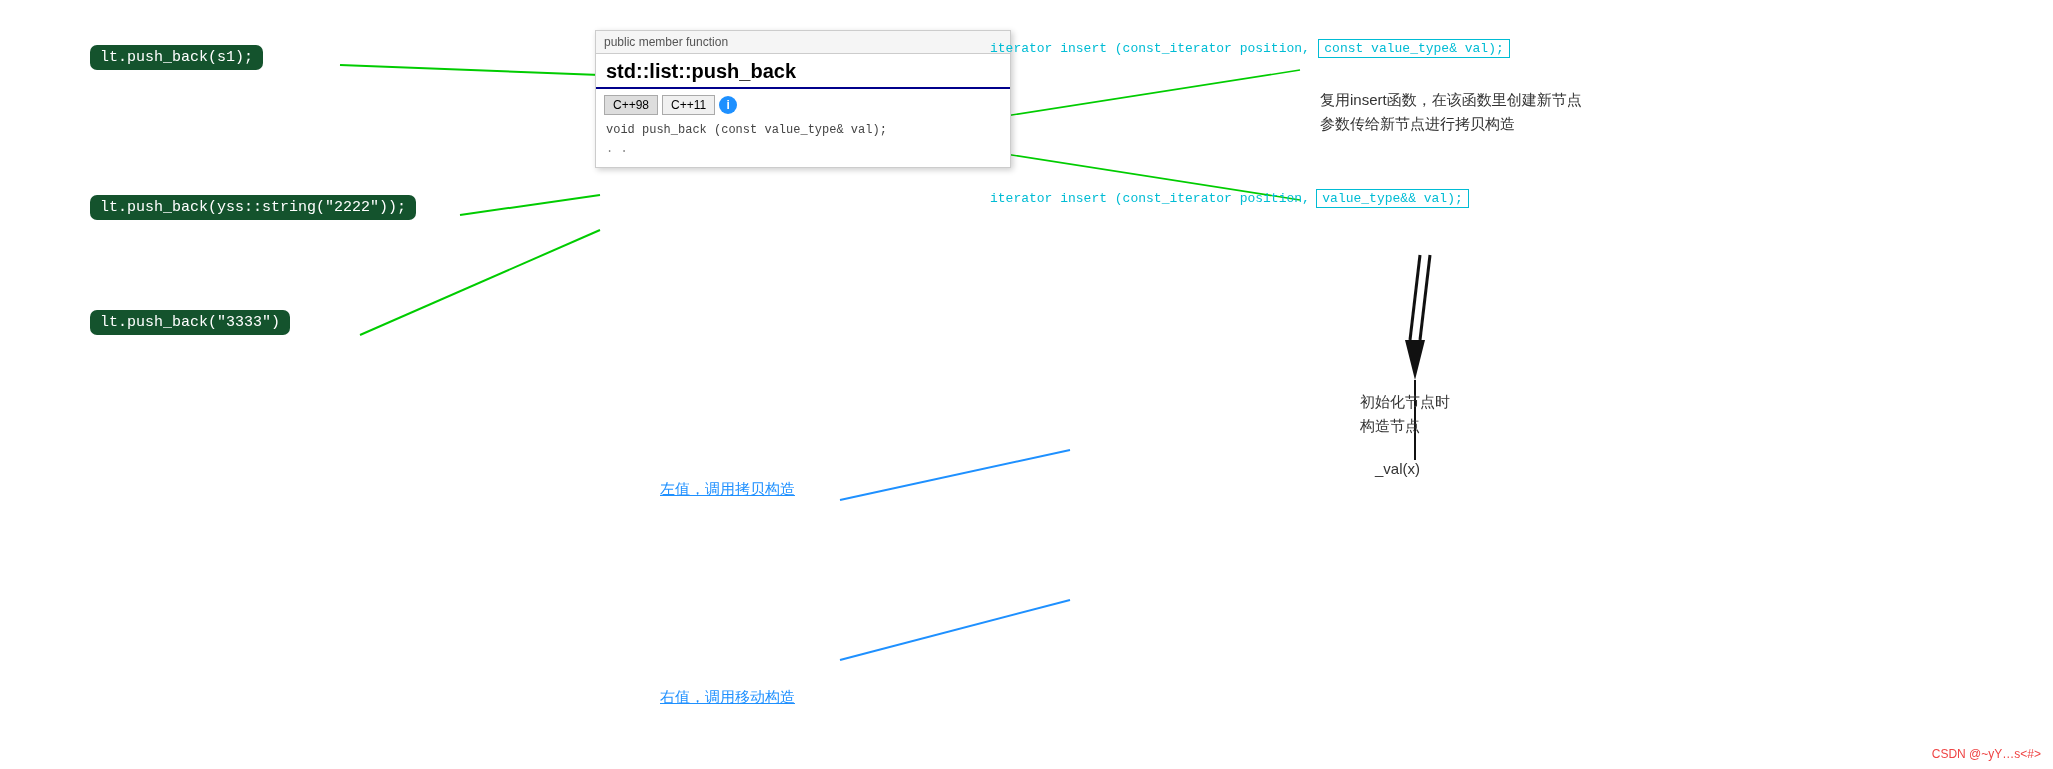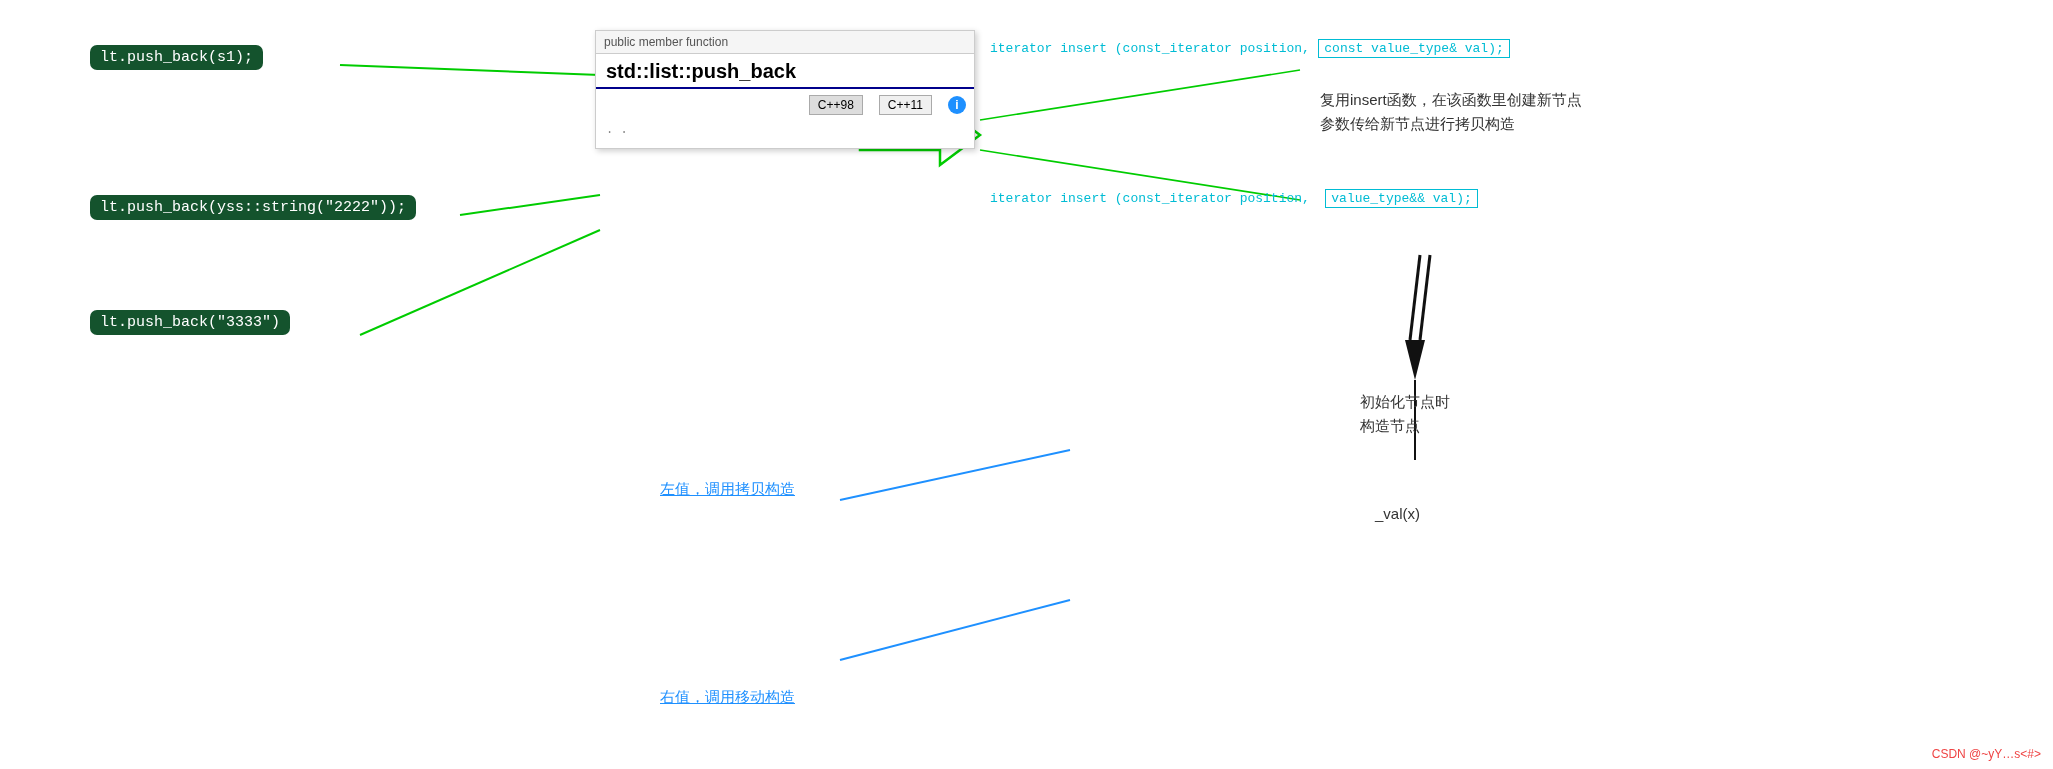--- a/index.html
+++ b/index.html
@@ -21,21 +21,21 @@
       border-radius: 7px;
       white-space: nowrap;
       display: inline-block;
     }
 
     
     .doc-popup {
       position: absolute;
       left: 595px;
       top: 30px;
-      width: 380px;
+      width: 416px;
       background: #fff;
       border: 1px solid #ccc;
       box-shadow: 2px 2px 6px rgba(0,0,0,0.2);
       font-size: 13px;
     }
 
     .doc-popup-header {
       background: #f5f5f5;
       border-bottom: 1px solid #ccc;
       padding: 4px 8px;
@@ -46,24 +46,23 @@
     .doc-popup-title {
       padding: 6px 10px 4px;
       font-size: 20px;
       font-weight: bold;
       color: #000;
       border-bottom: 2px solid #00008b;
     }
 
     .doc-popup-tabs {
       display: flex;
-      gap: 16px;
+      gap: 4px;
       padding: 6px 8px 0;
       align-items: center;
-      justify-content: flex-end;
     }
 
     .tab-btn {
       padding: 2px 8px;
       border: 1px solid #aaa;
       background: #f0f0f0;
       font-size: 12px;
       cursor: pointer;
     }
     .tab-btn.active {
@@ -198,45 +197,46 @@
   <div class="doc-popup-header">public member function</div>
   <div class="doc-popup-title">
     <span>std::</span><strong>list</strong><span>::push_back</span>
   </div>
   <div class="doc-popup-tabs">
     <button class="tab-btn active">C++98</button>
     <button class="tab-btn">C++11</button>
     <span class="info-icon">i</span>
   </div>
   <div class="doc-popup-code">
+    <div>void push_back (const value_type&amp; val);</div>
     <div class="dots">. .</div>
   </div>
 </div>
 
 <div style="position:absolute; left:990px; top:38px;">
   <span style="font-family:'Courier New',monospace; font-size:13px; color:#00bcd4;">iterator insert (const_iterator position,</span>
   <span class="sig-box" style="position:relative; left:0; top:0; border:1.5px solid #00bcd4; padding:1px 5px; margin-left:4px;">const value_type&amp; val);</span>
 </div>
 
 <div style="position:absolute; left:990px; top:188px;">
   <span style="font-family:'Courier New',monospace; font-size:13px; color:#00bcd4;">iterator insert (const_iterator position,</span>
-  <span class="sig-box" style="position:relative; left:9px; top:0; border:1.5px solid #00bcd4; padding:1px 5px; margin-left:2px;">value_type&amp;&amp; val);</span>
+  <span class="sig-box" style="position:relative; left:0; top:0; border:1.5px solid #00bcd4; padding:1px 5px; margin-left:2px;">value_type&amp;&amp; val);</span>
 </div>
 
 <div class="annotation" style="position:absolute; left:1320px; top:88px;">
   <div>复用insert函数，在该函数里创建新节点</div>
   <div>参数传给新节点进行拷贝构造</div>
 </div>
 
 <div class="annotation" style="position:absolute; left:1360px; top:390px;">
   <div>初始化节点时</div>
   <div>构造节点</div>
 </div>
 
-<div class="val-label" style="position:absolute; left:1375px; top:460px;margin-top:45px;">_val(x)</div>
+<div class="val-label" style="position:absolute; left:1375px; top:460px;">_val(x)</div>
 
 <div style="position:absolute; left:660px; top:480px;">
   <span class="label-blue">左值，调用拷贝构造</span>
 </div>
 
 <div style="position:absolute; left:660px; top:648px;margin-top:40px;">
   <span class="label-blue">右值，调用移动构造</span>
 </div>
 
 <div class="watermark">CSDN @~yY…s&lt;#&gt;</div>

